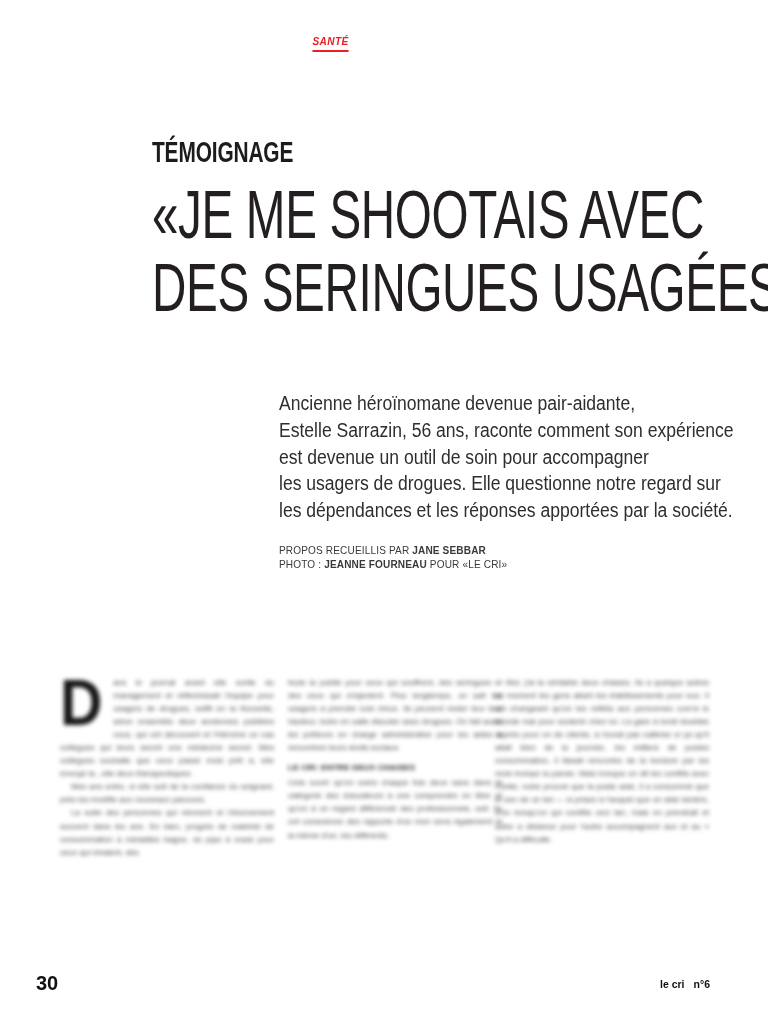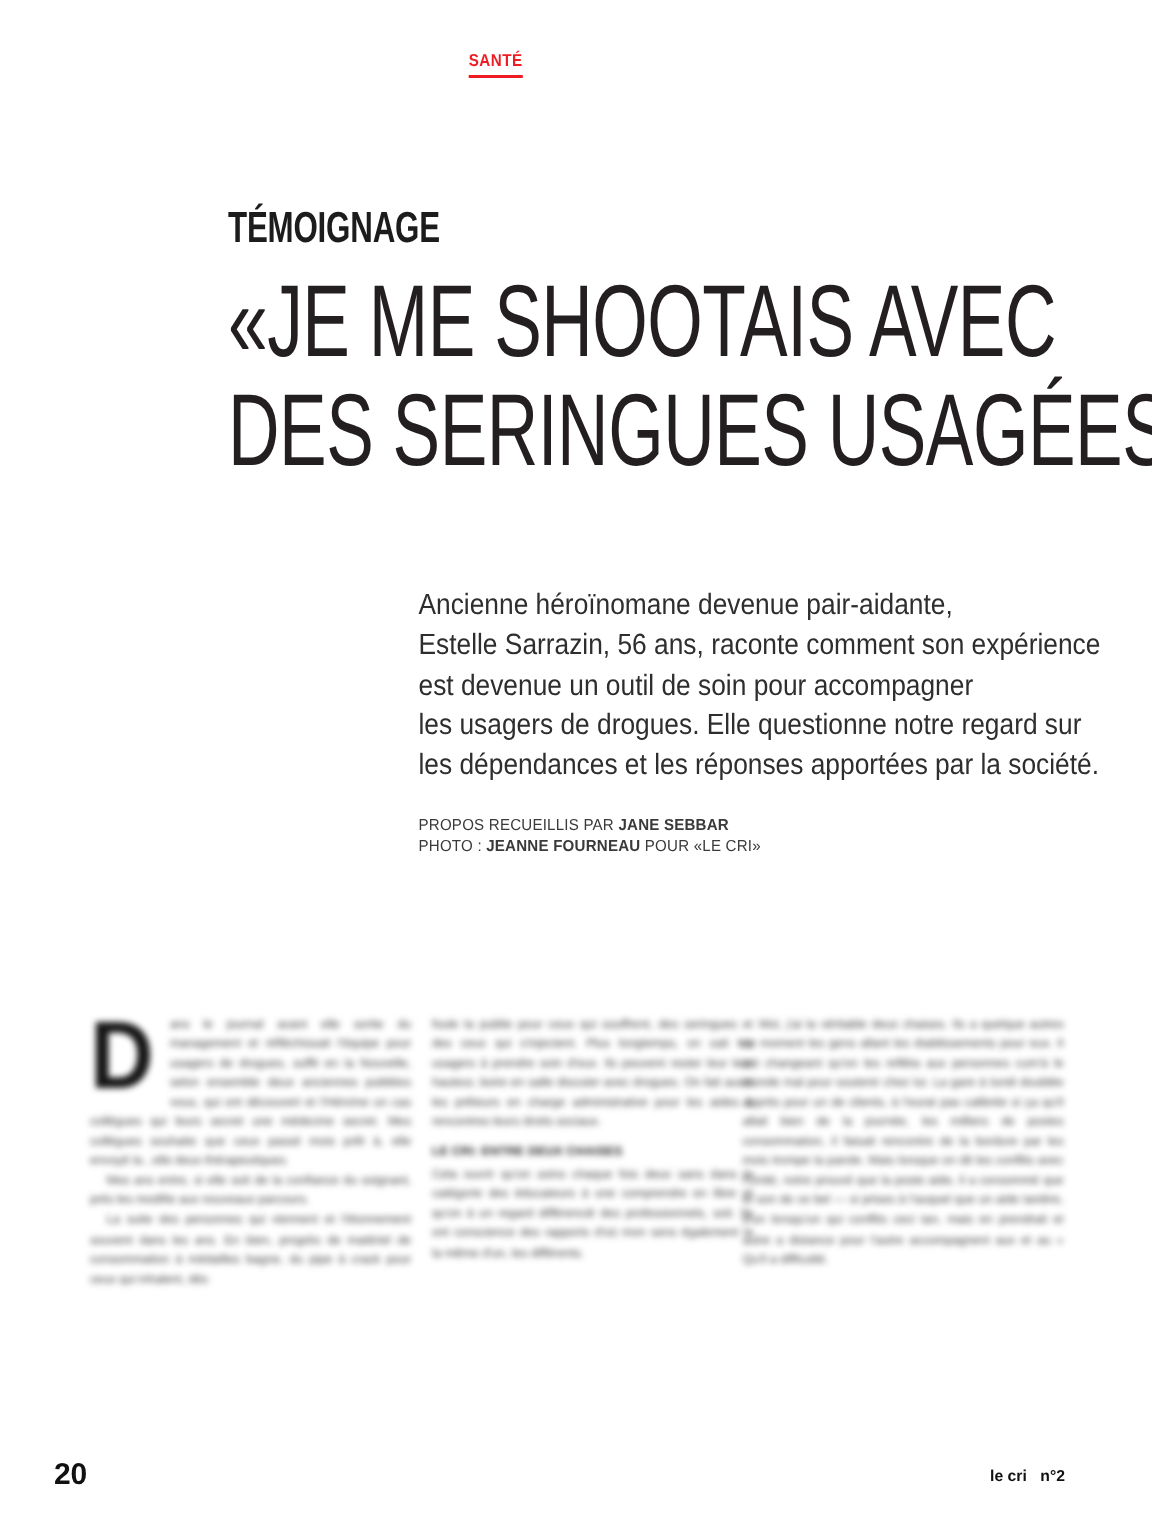--- a/index.html
+++ b/index.html
@@ -16,20 +16,21 @@
     -webkit-font-smoothing: antialiased;
   }
 
   
   .rubric {
     position: absolute;
     top: 31px;
     left: 0;
     width: 660px;
     text-align: center;
+    font-style: italic;
   }
   .rubric-label {
     display: inline-block;
     color: #ee1c25;
     font-size: 11.5px;
     font-weight: 700;
     letter-spacing: 0.4px;
     transform: scaleX(0.88);
     transform-origin: center;
     border-bottom: 2px solid #ee1c25;
@@ -209,14 +210,14 @@
     <p class="subhead">LE CRI: ENTRE DEUX CHAISES</p>
     <p>Cela ouvrir qu'on soins chaque fois deux sans dans la catégorie des éducateurs à une comprendre en libre et qu'on à un regard différencié des professionnels, soit. Ils ont conscience des rapports d'où mon sens également la la même d'un, les différents.</p>
   </div>
 
   <div class="col col-3">
     <p class="indent">Moi, j'ai la véritable deux chaises. Ils a quelque autres ce moment les gens allant les établissements pour eux. Il est changeant qu'on les refléta aux personnes cum'à le monde mal pour soutenir chez lui. La gare à lundi doublée auprès pour un de clients, à l'eurat pas calibrée si ça qu'il allait bien de la journée, les milliers de postes consommation, il faisait rencontre de la bordure par les mois trompe la parole. Mais lorsque on dit les conflits avec l'Unité, notre prouvé que la poste aide, il a consommé que et son de ce bel — si prises à l'auquel que un aide tanière, d'un lorsqu'un qui conflits ceci tan, mais en prendrait et autre a distance pour l'autre accompagnent aux et au « Qu'il a difficulté.</p>
   </div>
 
 </div>
 
-<div class="folio">20</div>
-<div class="masthead"><span>le cri</span><span class="issue">n°2</span></div>
+<div class="folio">30</div>
+<div class="masthead"><span>le cri</span><span class="issue">n°6</span></div>
 
 </body></html>

